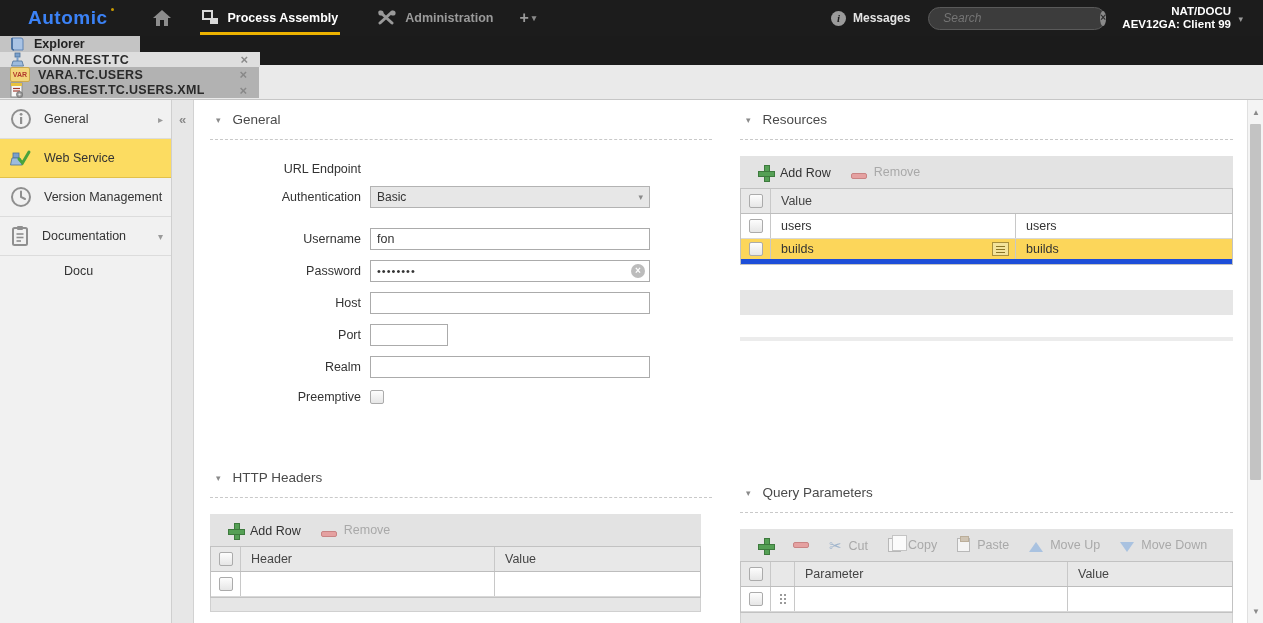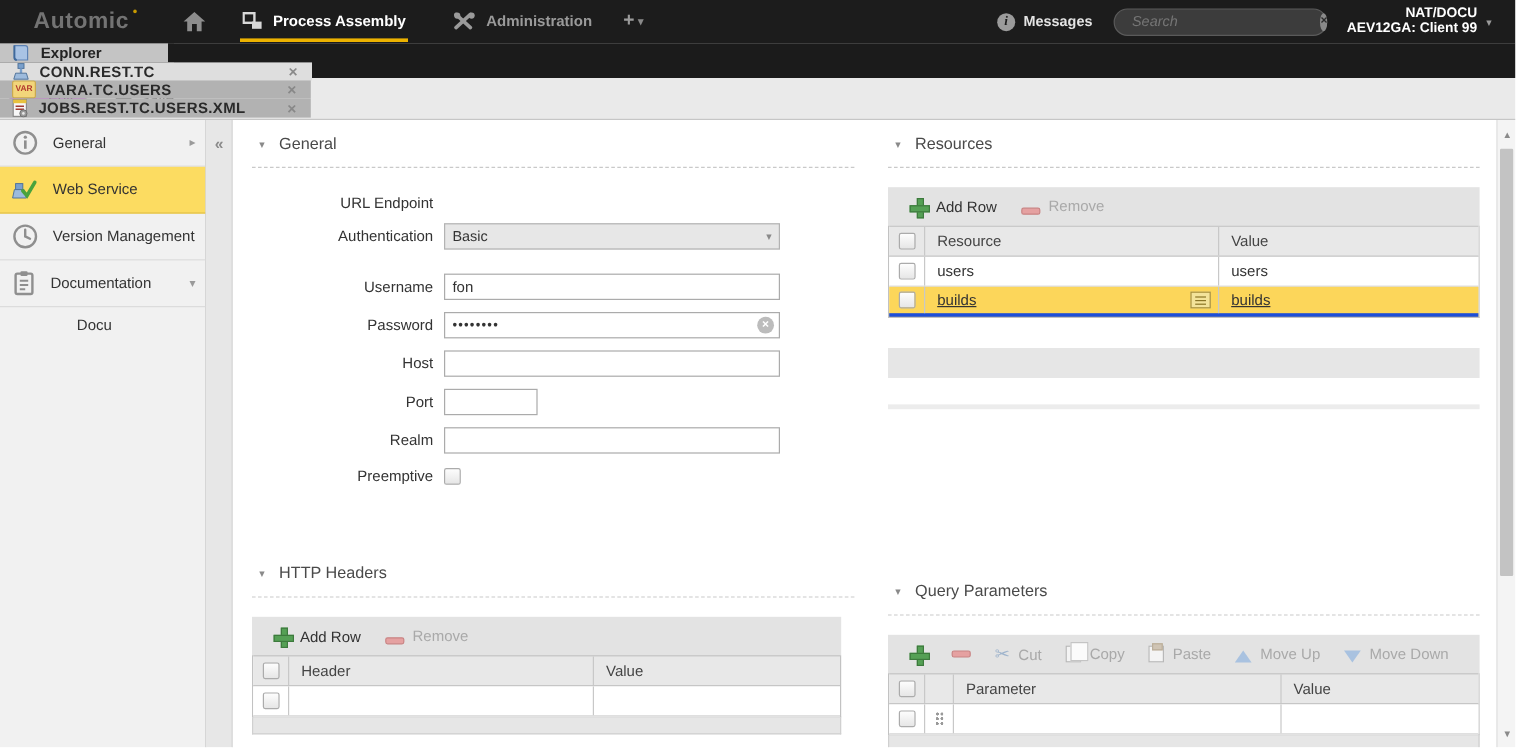--- a/index.html
+++ b/index.html
@@ -2,21 +2,21 @@
 <html><head>
 <meta charset="utf-8">
 <style>
   * { margin:0; padding:0; box-sizing:border-box; }
   html,body { width:1263px; height:623px; overflow:hidden; }
   body { font-family:"Liberation Sans", sans-serif; font-size:12px; color:#333; background:#fff; }
   .app { position:relative; width:1263px; height:623px; overflow:hidden; background:#fff; }
 
   
   .topbar { height:36px; background:#1c1c1c; display:flex; align-items:center; position:relative; }
-  .logo { font-size:19px; font-weight:bold; color:#737373; letter-spacing:0.5px; margin-left:28px; position:relative; }
+  .logo { font-size:19px; font-weight:bold; color:#3b82f6; letter-spacing:0.5px; margin-left:28px; position:relative; }
   .logo .tm { position:absolute; top:1px; right:-6px; width:3px; height:3px; background:#c89a00; border-radius:50%; }
   .home-btn { margin-left:44px; display:flex; align-items:center; }
   .nav-item { display:flex; align-items:center; gap:8px; height:36px; padding:0 12px; position:relative; cursor:default; }
   .nav-item .lbl { font-weight:bold; font-size:12.5px; color:#9a9a9a;text-align:center; }
   .nav-item.active .lbl { color:#fff; }
   .nav-item.active .underline { position:absolute; left:10px; right:10px; bottom:1px; height:3px; background:#ecb200; }
   .nav-plus { color:#9a9a9a; font-size:16px; font-weight:bold; margin-left:14px; display:flex; align-items:center; gap:3px; }
   .nav-plus .chev { font-size:9px; color:#8a8a8a; }
   .topbar-right { position:absolute; right:0; top:0; height:36px; display:flex; align-items:center; }
   .messages { display:flex; align-items:center; gap:7px; color:#e4e4e4; font-weight:bold; font-size:12px; }
@@ -86,21 +86,21 @@
   .tri-up { width:0; height:0; border-left:7px solid transparent; border-right:7px solid transparent; border-bottom:10px solid #a9c2e0; }
   .tri-down { width:0; height:0; border-left:7px solid transparent; border-right:7px solid transparent; border-top:10px solid #a9c2e0; }
   .copy-ic, .paste-ic { width:13px; height:14px; border:1px solid #b8b8b8; background:#f4f4f4; position:relative; }
   .copy-ic::after { content:""; position:absolute; left:3px; top:-4px; width:13px; height:14px; border:1px solid #c4c4c4; background:#fbfbfb; }
   .paste-ic::before { content:""; position:absolute; left:2px; top:-3px; width:7px; height:4px; background:#cfc4b4; border:1px solid #bbae9a; }
   .scissors { color:#9fb4cc; font-size:15px; line-height:1; }
 
   .tbl { width:100%; border:1px solid #c2c2c2; border-top:none; }
   .tbl-head { display:flex; height:26px; background:#e8e8e8; border-top:1px solid #c2c2c2; border-bottom:1px solid #bdbdbd; align-items:center; font-size:12.5px; color:#444; }
   .tbl-row { display:flex; height:25px; background:#fff; border-bottom:1px solid #d8d8d8; align-items:center; font-size:12.5px; color:#333; }
-  .tbl-row.selected { background:#fcd65a; border-bottom:3px solid #1d4ed8;text-decoration:underline; }
+  .tbl-row.selected { background:#fcd65a; border-bottom:5px solid #1d4ed8; }
   .cell-cb { width:30px; display:flex; align-items:center; justify-content:center; align-self:stretch; border-right:1px solid #c8c8c8; }
   .cell-drag { width:24px; display:flex; align-items:center; justify-content:center; align-self:stretch; border-right:1px solid #c8c8c8; }
   .cell-main { flex:1; padding-left:10px; align-self:stretch; display:flex; align-items:center; border-right:1px solid #c8c8c8; position:relative; }
   .cell-val { padding-left:10px; align-self:stretch; display:flex; align-items:center; }
   .res-val { width:216px; } .hdr-val { width:205px; } .qp-val { width:164px; }
   .drag-dots { width:7px; height:12px; background:
       radial-gradient(circle at 2px 2px,#9a9a9a 1.2px,transparent 1.4px),
       radial-gradient(circle at 6px 2px,#9a9a9a 1.2px,transparent 1.4px),
       radial-gradient(circle at 2px 6px,#9a9a9a 1.2px,transparent 1.4px),
       radial-gradient(circle at 6px 6px,#9a9a9a 1.2px,transparent 1.4px),
@@ -382,21 +382,20 @@
             <div class="gt-btn disabled">
               <span class="minus-ic"></span>
               <span>Remove</span>
             </div>
           </div>
           <div class="tbl">
             <div class="tbl-head">
               <div class="cell-cb">
                   <div class="checkbox"></div>
                 </div>
-              <div class="cell-main">Resource</div>
               <div class="cell-val res-val">Value</div>
             </div>
             <div class="tbl-row">
               <div class="cell-cb">
                   <div class="checkbox"></div>
                 </div>
               <div class="cell-main">users</div>
               <div class="cell-val res-val">users</div>
             </div>
             <div class="tbl-row selected">

